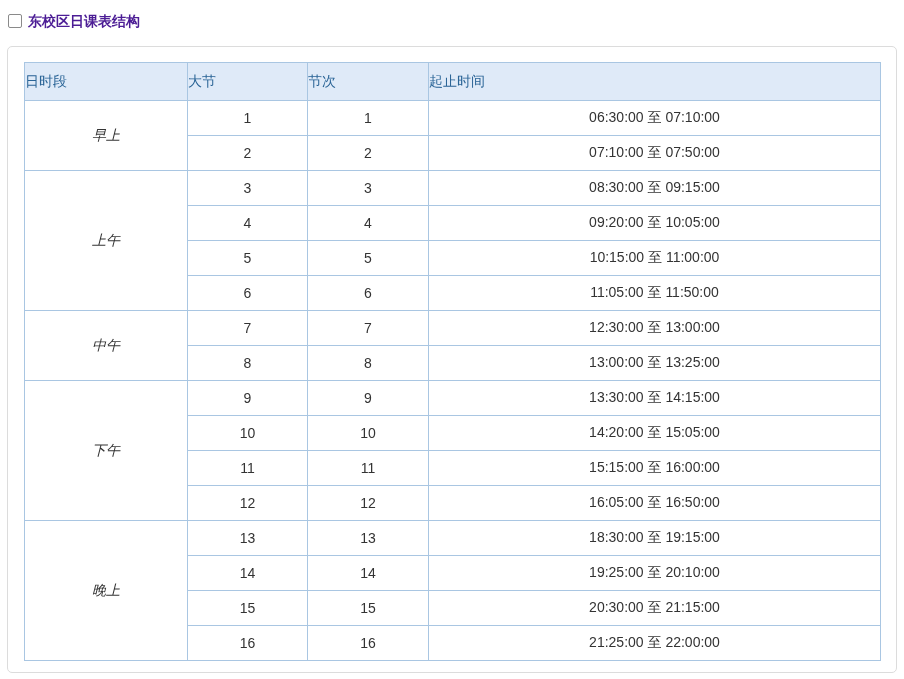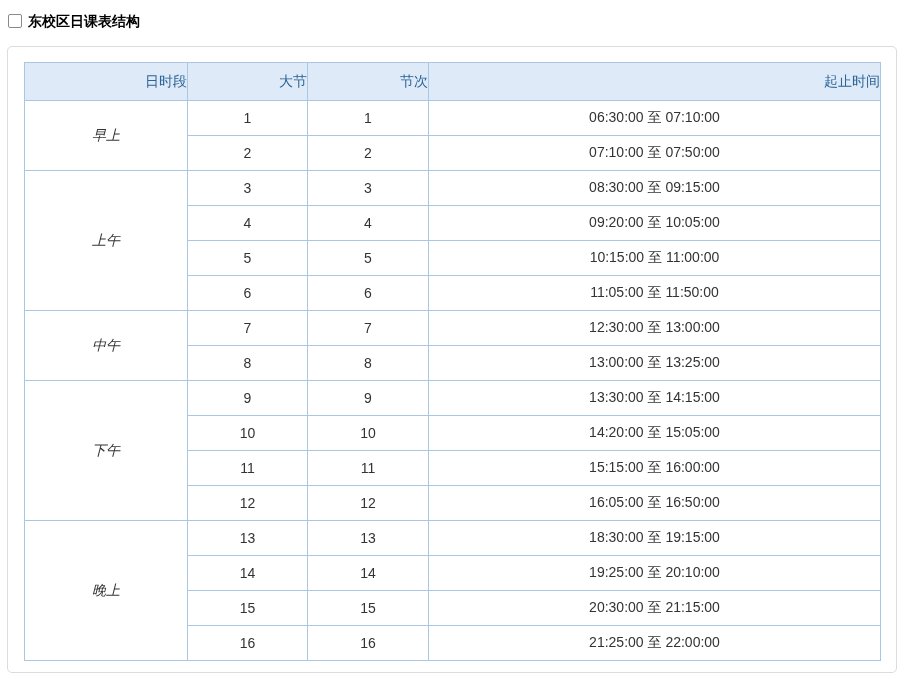--- a/index.html
+++ b/index.html
@@ -18,36 +18,36 @@
   .title-row{
     position:absolute;left:8px;top:13px;
     display:flex;align-items:center;gap:6px;
   }
   .checkbox{
     width:12px;height:12px;background:#fff;
     border:1px solid #8a8a8a;border-radius:2px;
     display:inline-block;flex:0 0 auto;
   }
   .page-title{
-    font-size:14px;font-weight:bold;color:#000000;line-height:16px;
+    font-size:14px;font-weight:bold;color:#4c1d95;line-height:16px;
   }
   .panel{
     position:absolute;left:7px;top:46px;width:890px;height:627px;
     border:1px solid var(--panel-border);border-radius:5px;
     background:#ffffff;box-sizing:border-box;
   }
   table.timetable{
     position:absolute;left:16px;top:15px;width:856px;
     border-collapse:collapse;table-layout:fixed;
   }
   table.timetable th{
     background:var(--header-bg);
     color:var(--header-text);
     font-size:14px;font-weight:normal;
-    height:37px;text-align:right;
+    height:37px;text-align:left;
     border:1px solid var(--table-border);
     padding:0;
   }
   table.timetable td{
     border:1px solid var(--table-border);
     height:34px;padding:0;
     text-align:center;vertical-align:middle;
     font-size:14px;color:var(--body-text);
     background:#ffffff;
   }

